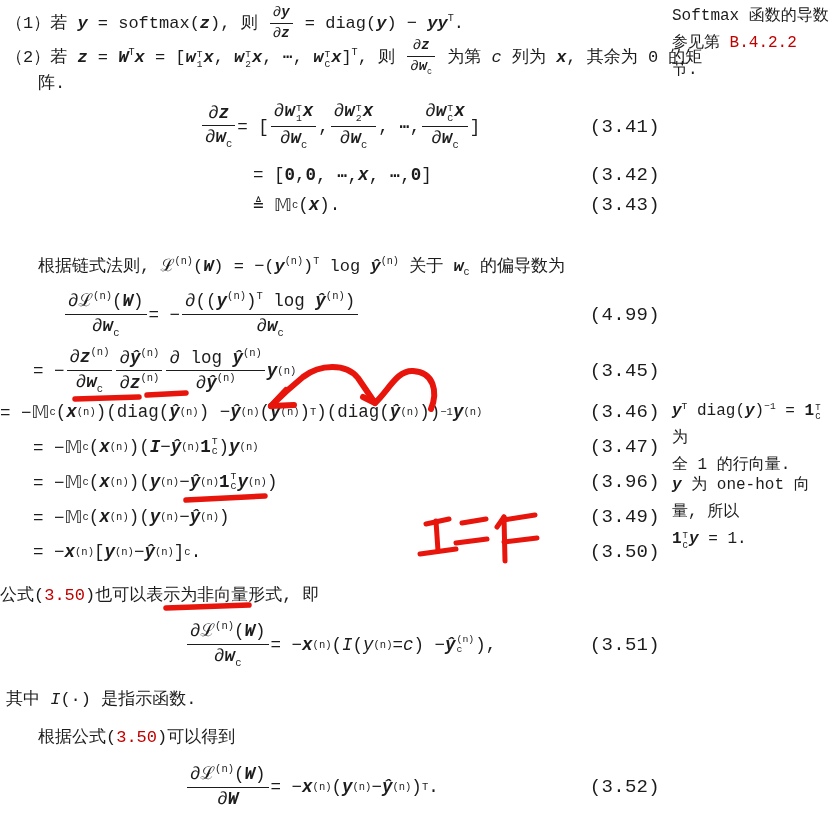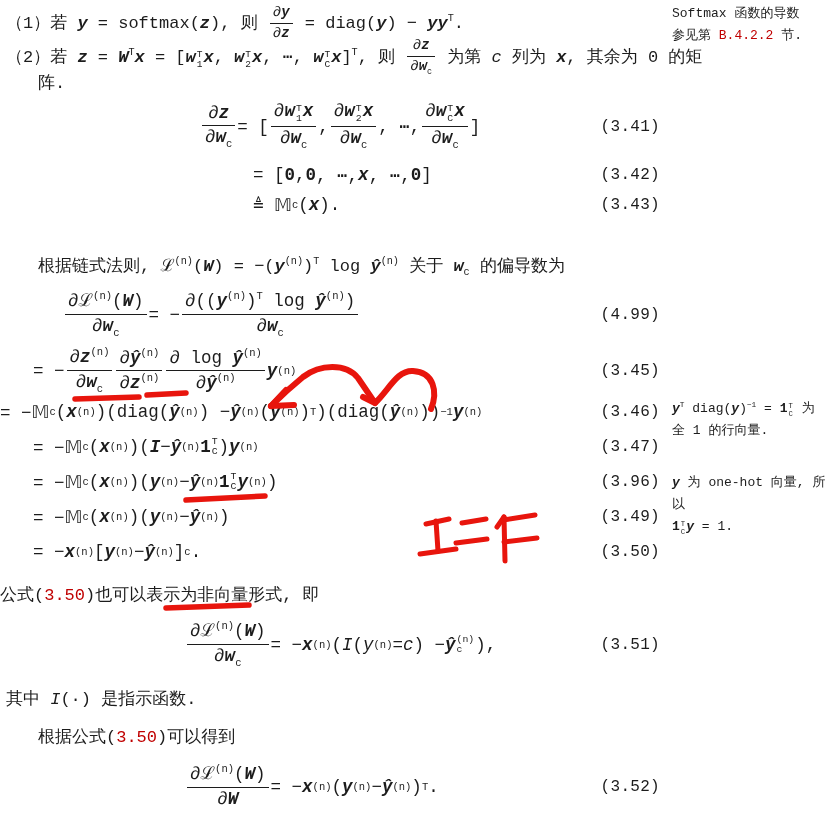--- a/index.html
+++ b/index.html
@@ -3,31 +3,31 @@
 <meta charset="utf-8">
 <style>
   :root{ --pen-red:#e8150d; --link-red:#c00000; --text:#1c1c1c; --bg:#ffffff; }
   html,body{margin:0;padding:0;background:var(--bg);}
   #page{position:relative;width:834px;height:826px;background:var(--bg);overflow:hidden;
         font-family:Liberation Mono, monospace;color:var(--text);}
   .para{position:absolute;font-size:17px;line-height:26px;white-space:nowrap;}
   .eq{position:absolute;left:0;width:660px;display:flex;align-items:center;
       font-size:17.5px;white-space:nowrap;}
   .eq .mc{display:inline-flex;align-items:center;}
-  .eq .tag{margin-left:auto;font-size:16px;letter-spacing:0.3px;}
+  .eq .tag{margin-left:auto;font-size:19px;letter-spacing:0.3px;}
   .fr{display:inline-block;vertical-align:middle;text-align:center;margin:0 2px;line-height:1.12;}
   .fr .n{display:block;border-bottom:1.4px solid currentColor;padding:0 3px 2px;}
   .fr .d{display:block;padding:2px 3px 0;}
   .fr.sm{font-size:0.82em;}
   sup,sub{font-size:0.6em;}
   .ss{display:inline-block;vertical-align:-0.5em;line-height:1.05;font-size:0.56em;
       text-align:left;margin:0 1px;}
   .ss span{display:block;}
   .red{color:var(--link-red);}
-  .note{position:absolute;left:672px;width:160px;font-size:13px;line-height:1.7;color:var(--text);}
+  .note{position:absolute;left:672px;width:160px;font-size:16px;line-height:1.7;color:var(--text);}
   svg.ink{position:absolute;left:0;top:0;pointer-events:none;}
   .pen{stroke:var(--pen-red);fill:none;stroke-linecap:round;stroke-linejoin:round;}
 </style>
 </head>
 <body>
 
 <div id="page">
 
   <div class="para" style="left:6px;top:5px;">（1）若 <b><i>y</i></b> = softmax(<b><i>z</i></b>), 则 <span class="fr sm"><span class="n">∂<b><i>y</i></b></span><span class="d">∂<b><i>z</i></b></span></span> = diag(<b><i>y</i></b>) − <b><i>yy</i></b><sup>T</sup>.</div>
   <div class="para" style="left:6px;top:38px;">（2）若 <b><i>z</i></b> = <b><i>W</i></b><sup>T</sup><b><i>x</i></b> = [<b><i>w</i></b><span class="ss"><span>T</span><span>1</span></span><b><i>x</i></b>, <b><i>w</i></b><span class="ss"><span>T</span><span>2</span></span><b><i>x</i></b>, ⋯, <b><i>w</i></b><span class="ss"><span>T</span><span>C</span></span><b><i>x</i></b>]<sup>T</sup>, 则 <span class="fr sm"><span class="n">∂<b><i>z</i></b></span><span class="d">∂<b><i>w</i></b><sub>c</sub></span></span> 为第 <i>c</i> 列为 <b><i>x</i></b>, 其余为 0 的矩</div>

